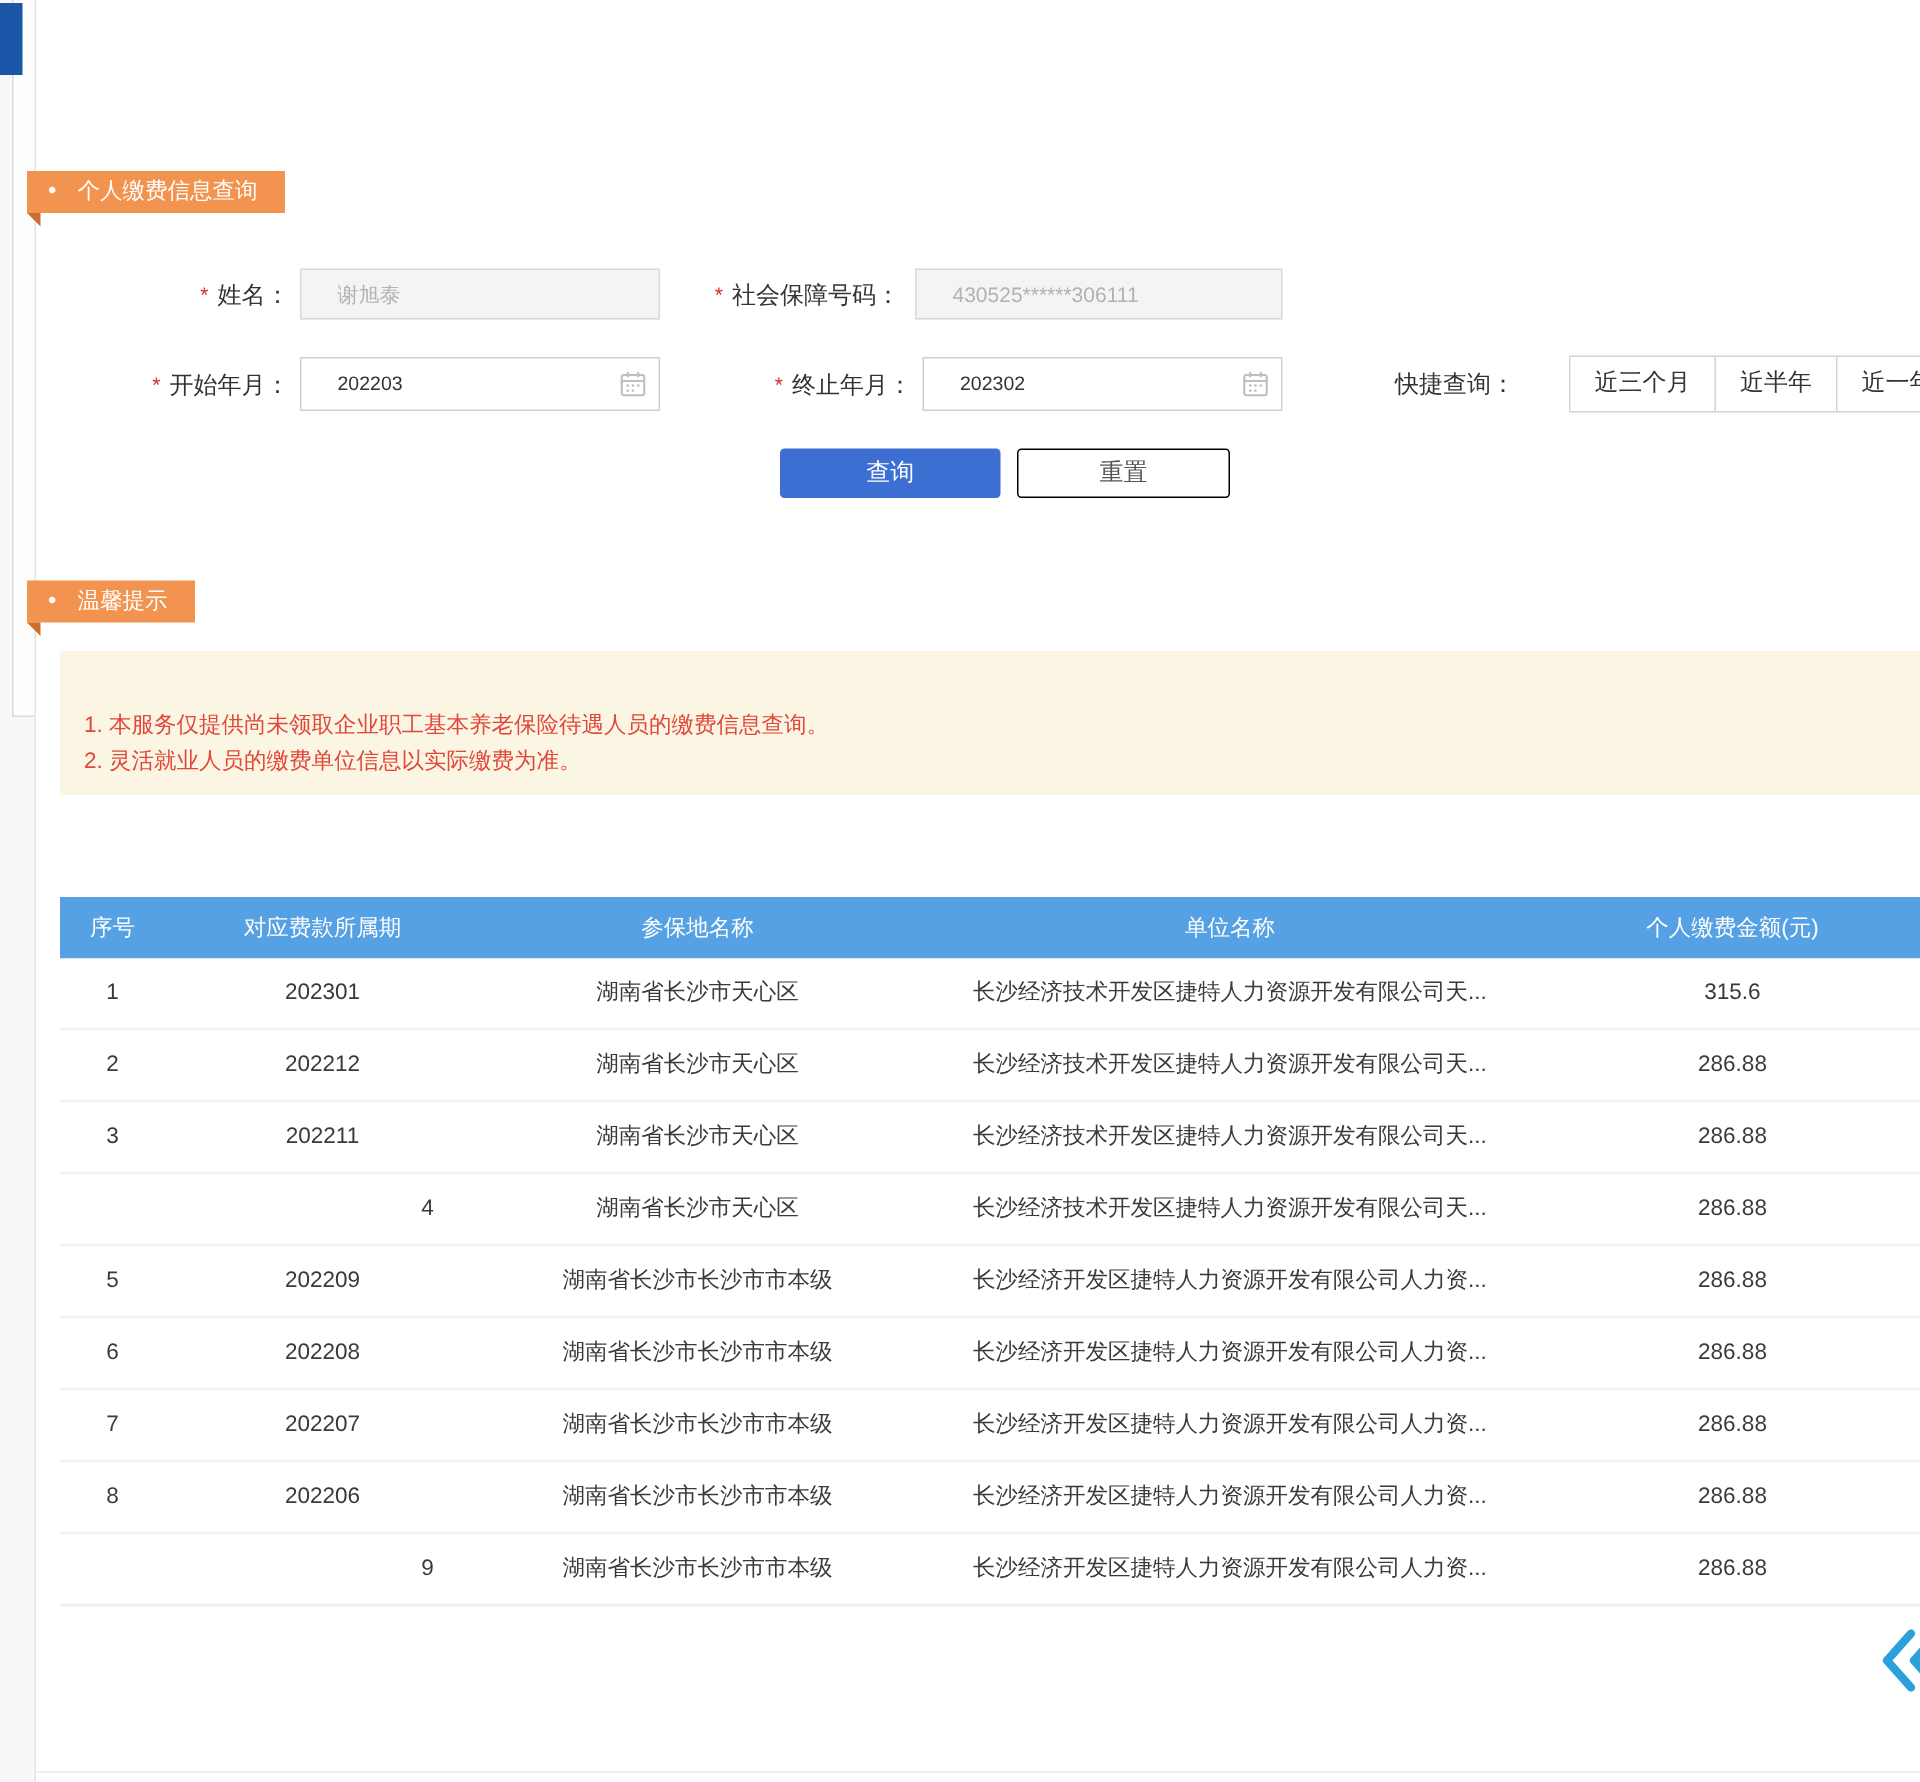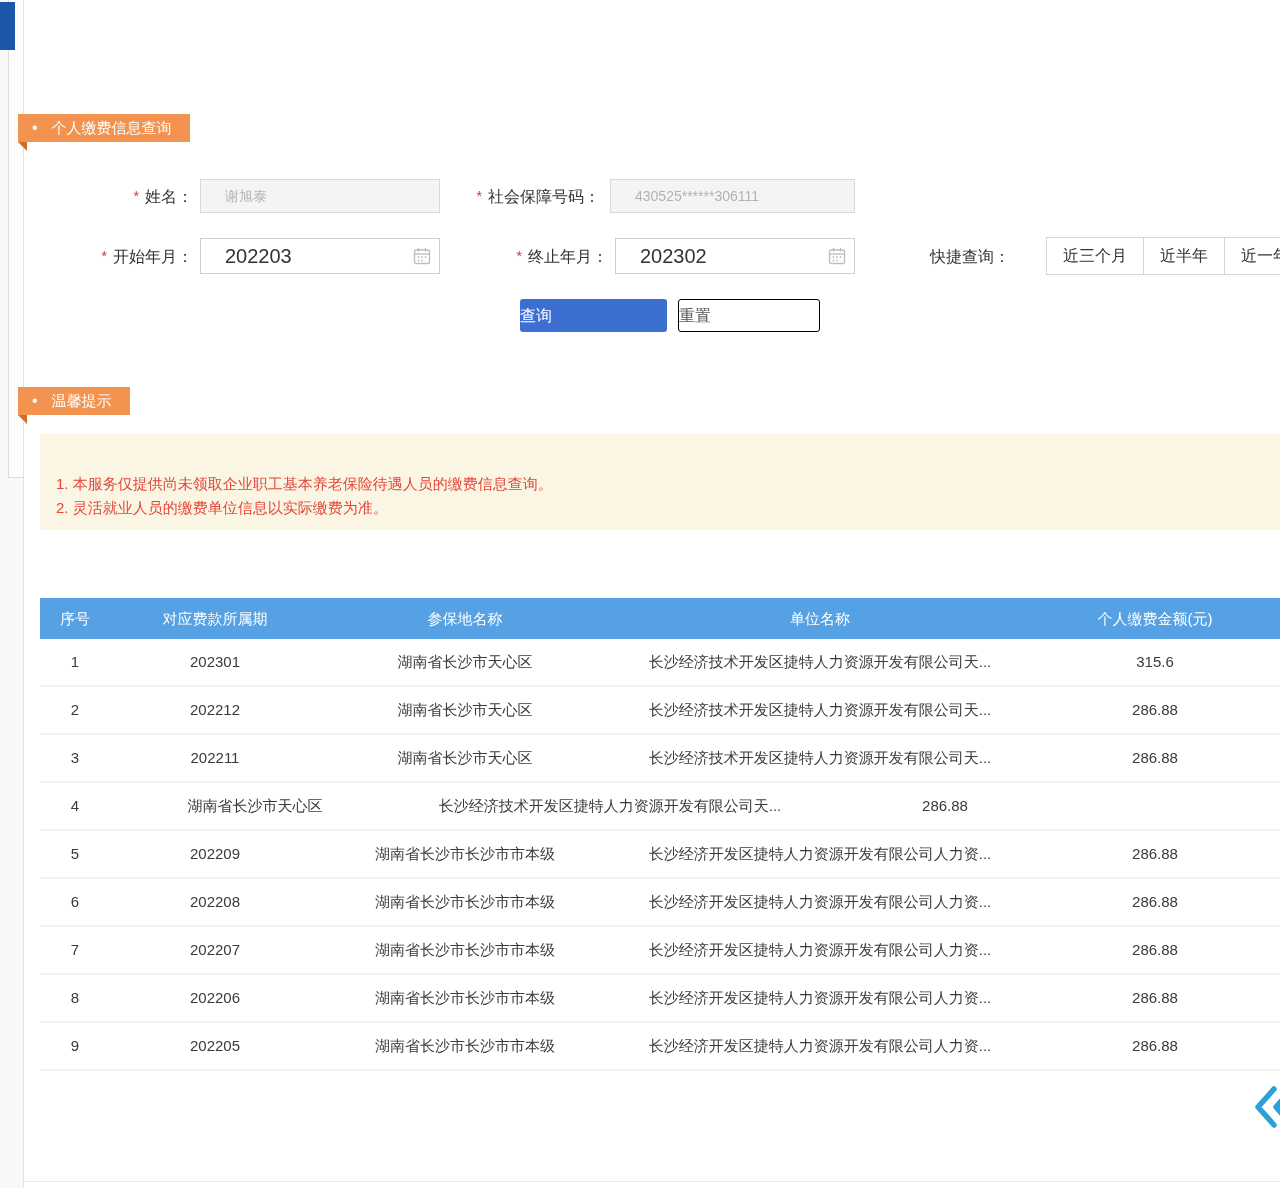--- a/index.html
+++ b/index.html
@@ -25,42 +25,42 @@
                   border-top:9px solid #cf6d2d; border-left:9px solid transparent; }
   .ribbon.r1 { top:114px; }
   .ribbon.r2 { top:387px; }
 
   
   .flabel { position:absolute; height:36px; line-height:36px; font-size:16px; color:#333; text-align:right; }
   .req { color:#e02b2b; margin-right:6px; font-size:14px; vertical-align:1px; }
   .finput { position:absolute; height:34px; border:1px solid #d9d9d9; background:#fff;
             font-size:14px; color:#333; line-height:32px; padding:0 24px; }
   .finput.disabled { background:#f4f4f4; color:#b5b2ad; }
-  .finput.date { height:36px; line-height:34px; font-size:20px; border-color:#cfcfcf; }
+  .finput.date { height:36px; line-height:34px; font-size:13px; border-color:#cfcfcf; }
   .cal { position:absolute; right:8px; top:8px; width:18px; height:18px; opacity:.55; cursor:pointer; }
 
   .quick-label { position:absolute; left:930px; top:238px; height:38px; line-height:38px; font-size:16px; color:#333; }
   .quick-group { position:absolute; left:1018px; top:237px; display:flex;padding-left:28px; }
   .quick-btn { height:38px; line-height:36px; padding:0 16px; background:#fff; border:1px solid #d4d4d4;
                font-size:16px; color:#333; margin-left:-1px; cursor:pointer; white-space:nowrap; }
   .quick-btn:first-child { margin-left:0; }
 
-  .btn { position:absolute; top:299px; height:33px; line-height:33px; 
+  .btn { position:absolute; top:299px; height:33px; line-height:33px; text-align:center;
          font-size:16px; border-radius:3px; cursor:pointer; }
   .btn-query { left:520px; width:147px; background:#3d6fd2; color:#fff; }
   .btn-reset { left:678px; width:142px; background:#fff; color:#555; border:1px solid #000000; line-height:31px; }
 
   
   .tips { position:absolute; left:40px; top:434px; width:1240px; height:96px; background:#fbf5e3;
           padding:38px 0 0 16px; }
   .tips p { font-size:15px; color:#e2473a; line-height:24px; }
 
   
   .tbl { position:absolute; left:40px; top:598px; width:1240px; }
-  .trow { display:flex; width:100%; }
+  .trow { display:flex; width:100%;justify-content:flex-end; }
   .thead { background:#55a1e3; }
   .thead .cell { color:#fff; font-size:15px; height:41px; line-height:41px; }
   .tbody .trow { background:#fff; border-bottom:2px solid #f2f2f2; }
   .tbody .cell { color:#3a3a3a; font-size:15px; height:46px; line-height:46px; }
   .cell { text-align:center; overflow:hidden; white-space:nowrap; text-overflow:ellipsis; padding:0 6px; }
   .c1 { width:70px; }  .c2 { width:210px; } .c3 { width:290px; } .c4 { width:420px; } .c5 { width:250px; }
 
   
   .collapse { position:absolute; left:1252px; top:1084px; width:48px; height:46px; cursor:pointer; }
 </style>
@@ -212,21 +212,20 @@
     <div class="trow">
       <div class="cell c1">8</div>
       <div class="cell c2">202206</div>
       <div class="cell c3">湖南省长沙市长沙市市本级</div>
       <div class="cell c4">长沙经济开发区捷特人力资源开发有限公司人力资...</div>
       <div class="cell c5">286.88</div>
     </div>
 
     <div class="trow">
       <div class="cell c1">9</div>
-      <div class="cell c2">202205</div>
       <div class="cell c3">湖南省长沙市长沙市市本级</div>
       <div class="cell c4">长沙经济开发区捷特人力资源开发有限公司人力资...</div>
       <div class="cell c5">286.88</div>
     </div>
   </div>
   </div>
 
   <svg class="collapse" viewBox="0 0 48 46">
     <polyline points="22,5 6,23 22,41" fill="none" stroke="#2ba0da" stroke-width="5.5" stroke-linecap="round" stroke-linejoin="round"></polyline>
     <polyline points="40,5 24,23 40,41" fill="none" stroke="#2ba0da" stroke-width="5.5" stroke-linecap="round" stroke-linejoin="round"></polyline>

